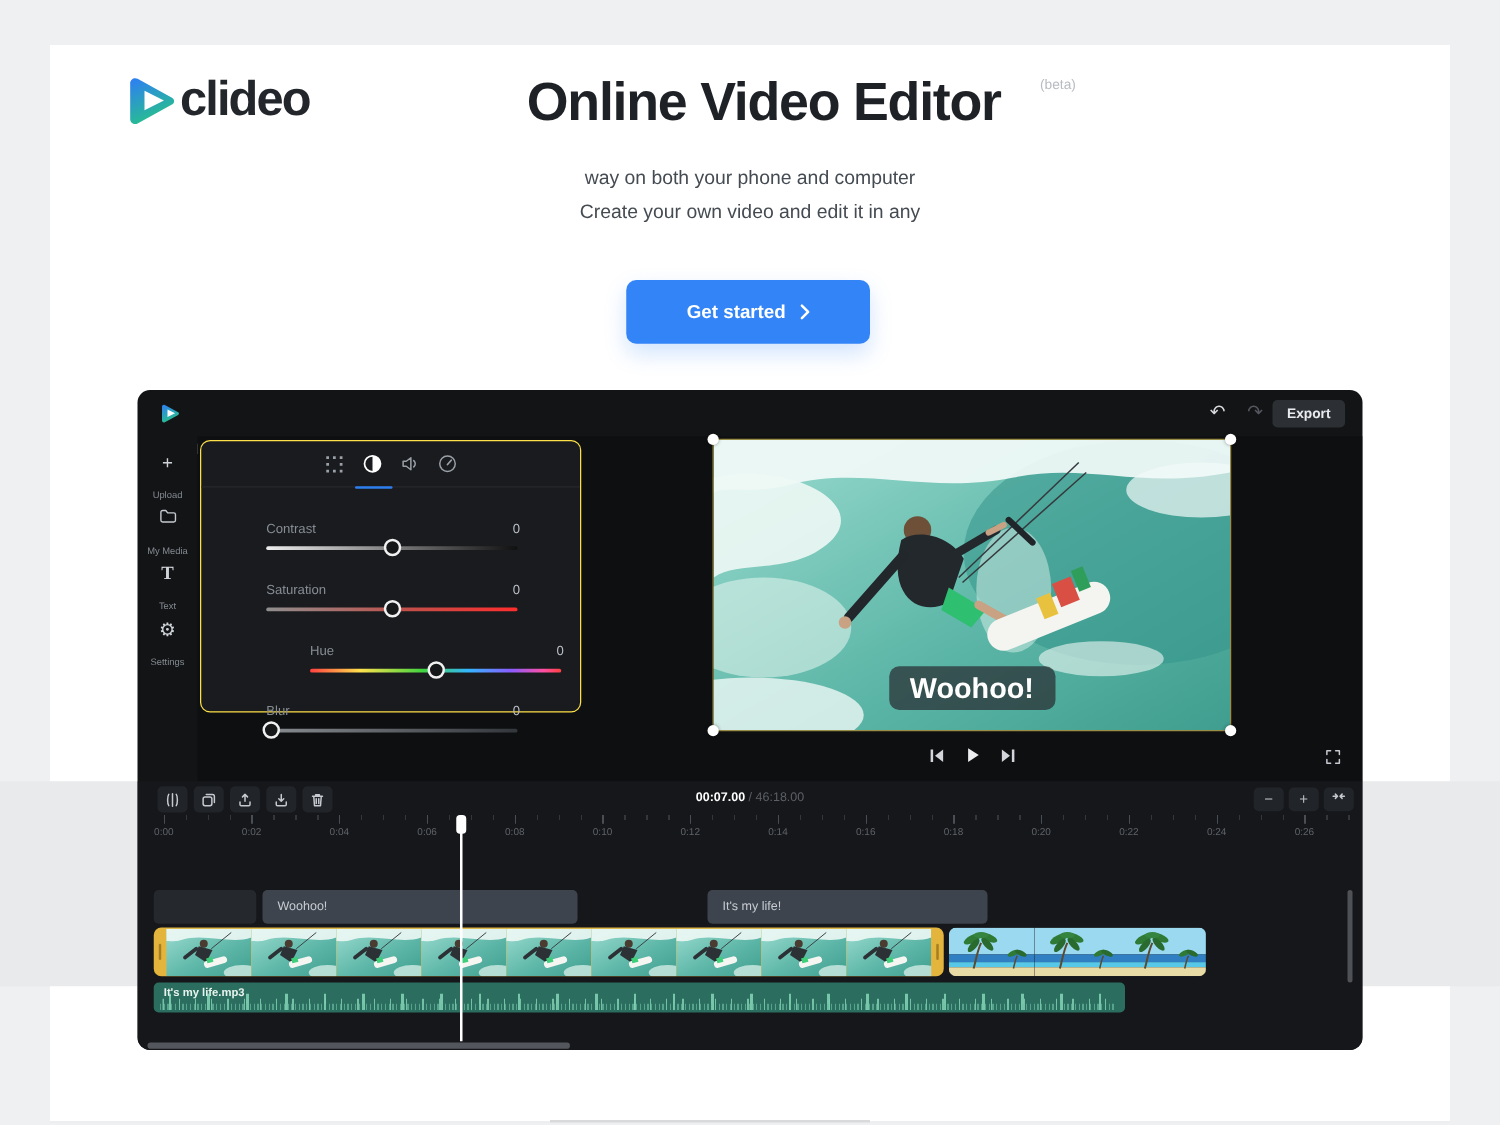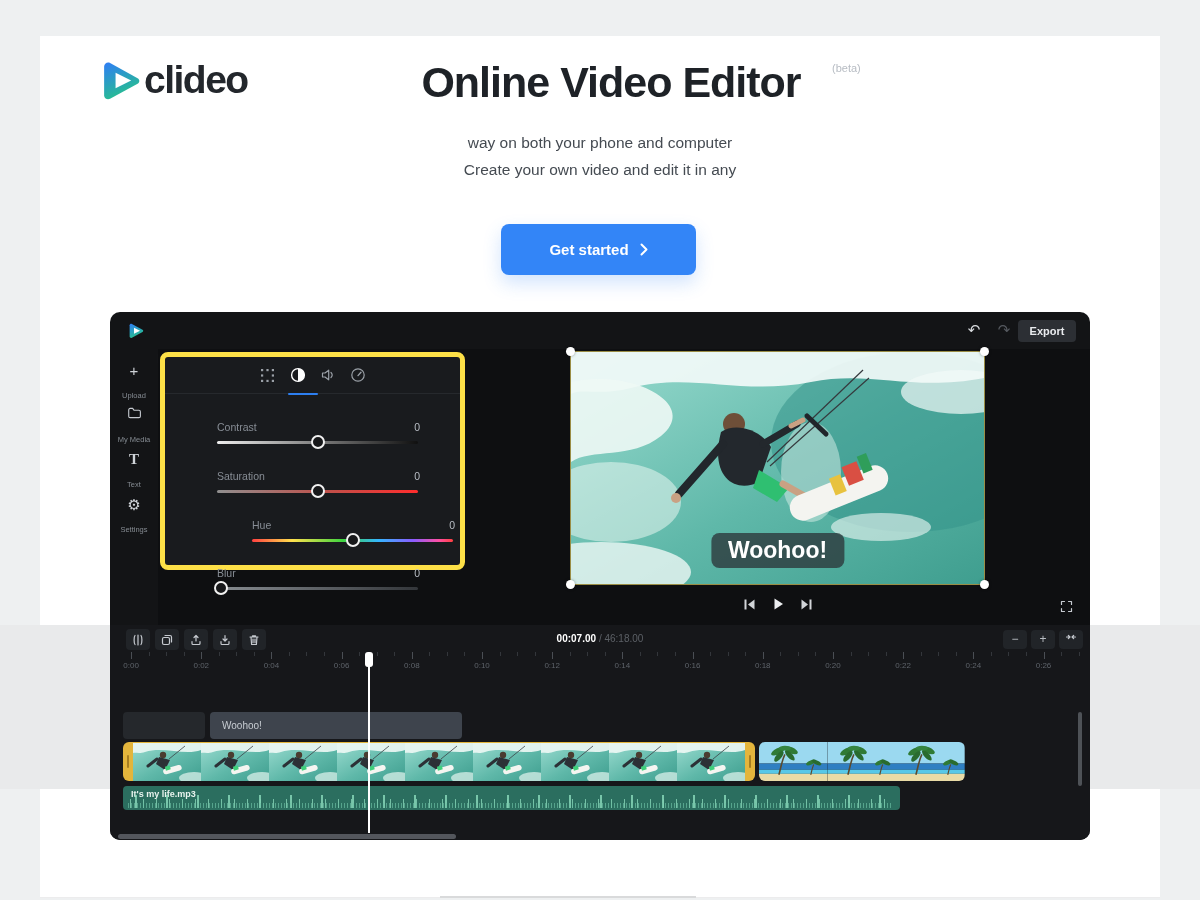--- a/index.html
+++ b/index.html
@@ -29,21 +29,21 @@
   .stage { position:absolute; left:48px; top:37px; width:932px; height:276px; background:#0e0f11; }
 
   
   .rail-item { position:absolute; left:0; width:48px; text-align:center; color:#cfd3d8; cursor:pointer; }
   .rail-item .ric { font-size:15px; line-height:17px; display:block; }
   .rail-item .rlb { font-size:7.5px; color:#858b92; display:block; margin-top:12px; }
   .ri-1{ top:50px; } .ri-2{ top:94px; } .ri-3{ top:139px; } .ri-4{ top:184px; }
   .ric-serif { font-family:"Liberation Serif", serif; font-weight:700; font-size:15px; }
 
   
-  .panel { position:absolute; left:50px; top:40px; width:305px; height:218px; background:#191b1e; border:5px solid #fde047; border-radius:8px; }
+  .panel { position:absolute; left:50px; top:40px; width:305px; height:218px; background:#191b1e; border:1px solid #fde047; border-radius:8px; }
   .ptabs { position:absolute; left:0; top:0; width:100%; height:37px; border-bottom:1px solid #26292d; display:flex; justify-content:center; align-items:center; gap:13px; }
   .ptab { width:17px; height:17px; display:flex; align-items:center; justify-content:center; cursor:pointer; }
   .ptab svg { display:block; }
   .ptab-underline { position:absolute; left:123px; top:36px; width:30px; height:2px; background:#2d7ff0; border-radius:1px; }
   .srow { position:absolute; left:52px; width:201px; }
   .srow .lblline { position:relative; height:13px; }
   .srow .lbl { position:absolute; left:0; top:0; font-size:10.5px; color:#878d95; }
   .srow .val { position:absolute; right:-2px; top:0; font-size:10.5px; color:#b9bec5; }
   .srow .track { position:relative; margin-top:7px; height:3px; border-radius:2px; cursor:pointer; }
   .t-contrast { background:linear-gradient(90deg,#ededed,#8a8a8a 45%,#101010); }
@@ -425,20 +425,21 @@
         <span>0:18</span>
         <span>0:20</span>
         <span>0:22</span>
         <span>0:24</span>
         <span>0:26</span>
       </div>
 
       <div class="track-text">
         <div class="tclip tclip-plain tc-0"></div>
         <div class="tclip tc-1">Woohoo!</div>
+        <div class="tclip tc-2">It's my life!</div>
       </div>
 
       <div class="track-video">
         <div class="vclip1">
           <div class="vthumbs">
             <svg width="68" height="38" viewBox="0 0 68 38">
                 <use href="#th-surf"></use>
               </svg>
             <svg width="68" height="38" viewBox="0 0 68 38">
                 <use href="#th-surf"></use>

